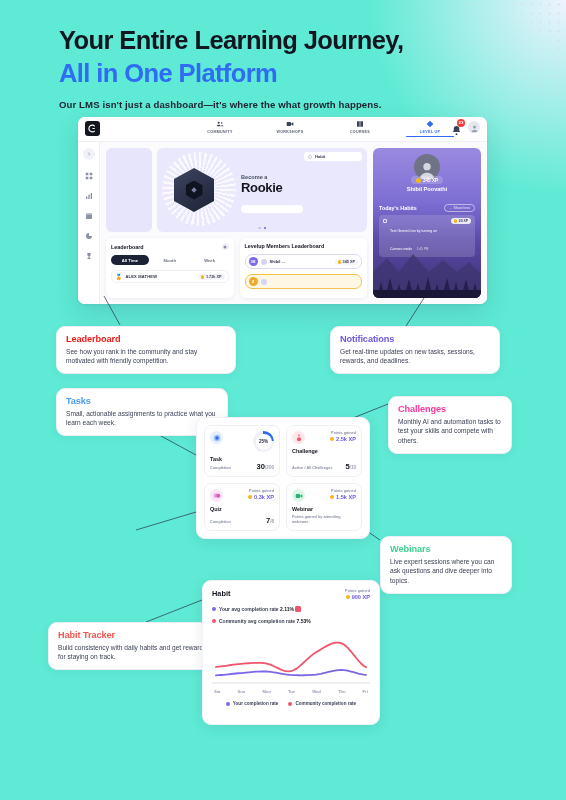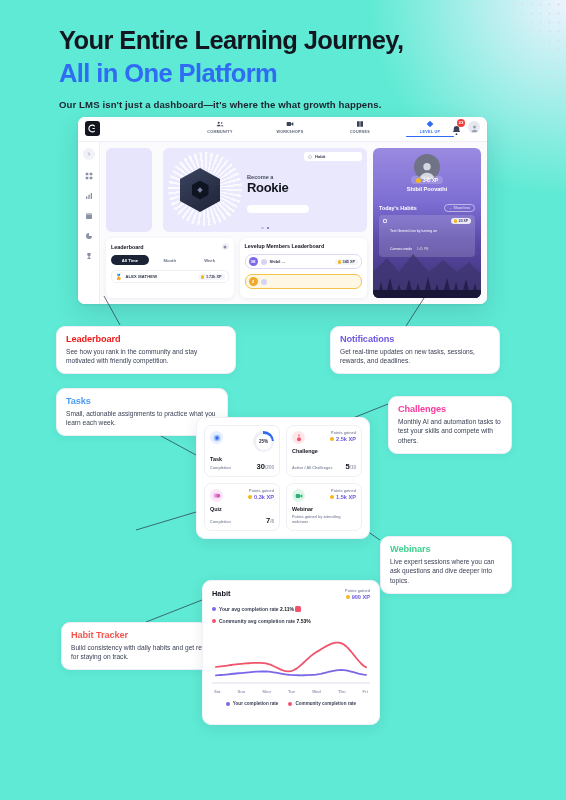--- a/index.html
+++ b/index.html
@@ -105,21 +105,21 @@
     background: #f1f2f7; color: #8a90a6;
     display: flex; align-items: center; justify-content: center;
   }
   .rail-btn svg { width: 6px; height: 6px; }
   .rail-ic { color: #8a90a6; display: flex; }
   .rail-ic svg { width: 8px; height: 8px; }
 
   .dash-main { flex: 1; padding: 6px; display: flex; gap: 6px; }
   .col-left { flex: 1; display: flex; flex-direction: column; gap: 6px; }
 
-  .hero-row { display: flex; gap: 11px; height: 88px; }
+  .hero-row { display: flex; gap: 5px; height: 88px; }
   .hero-thin { width: 46px; border-radius: 6px; background: #e6e5fb; }
   .hero {
     flex: 1; border-radius: 6px; position: relative; overflow: hidden;
     background: #e9e8fc;
   }
   .hero .rays {
     position: absolute; left: 5px; top: 4px; width: 74px; height: 74px;
     border-radius: 50%;
     background: repeating-conic-gradient(from 0deg, rgba(255,255,255,.75) 0deg 4deg, rgba(255,255,255,0) 4deg 9deg);
   }
@@ -604,21 +604,21 @@
     <h3 style="color:#4a9df5">Tasks</h3>
     <p>Small, actionable assignments to practice what you learn each week.</p>
   </div>
 
 
   <div class="callout" style="left:380px;top:536px;width:132px">
     <h3 style="color:#3ecf8e">Webinars</h3>
     <p>Live expert sessions where you can ask questions and dive deeper into topics.</p>
   </div>
 
-  <div class="callout" style="left:61px;top:622px;width:178px">
+  <div class="callout" style="left:48px;top:622px;width:178px">
     <h3 style="color:#f2574f">Habit Tracker</h3>
     <p>Build consistency with daily habits and get rewarded for staying on track.</p>
   </div>
 
   <div class="stats">
     <div class="stat">
       <div class="stat-top">
         <div class="stat-ic task">
           <svg viewBox="0 0 24 24" fill="currentColor">
               <circle cx="12" cy="12" r="10" opacity=".35"></circle>

